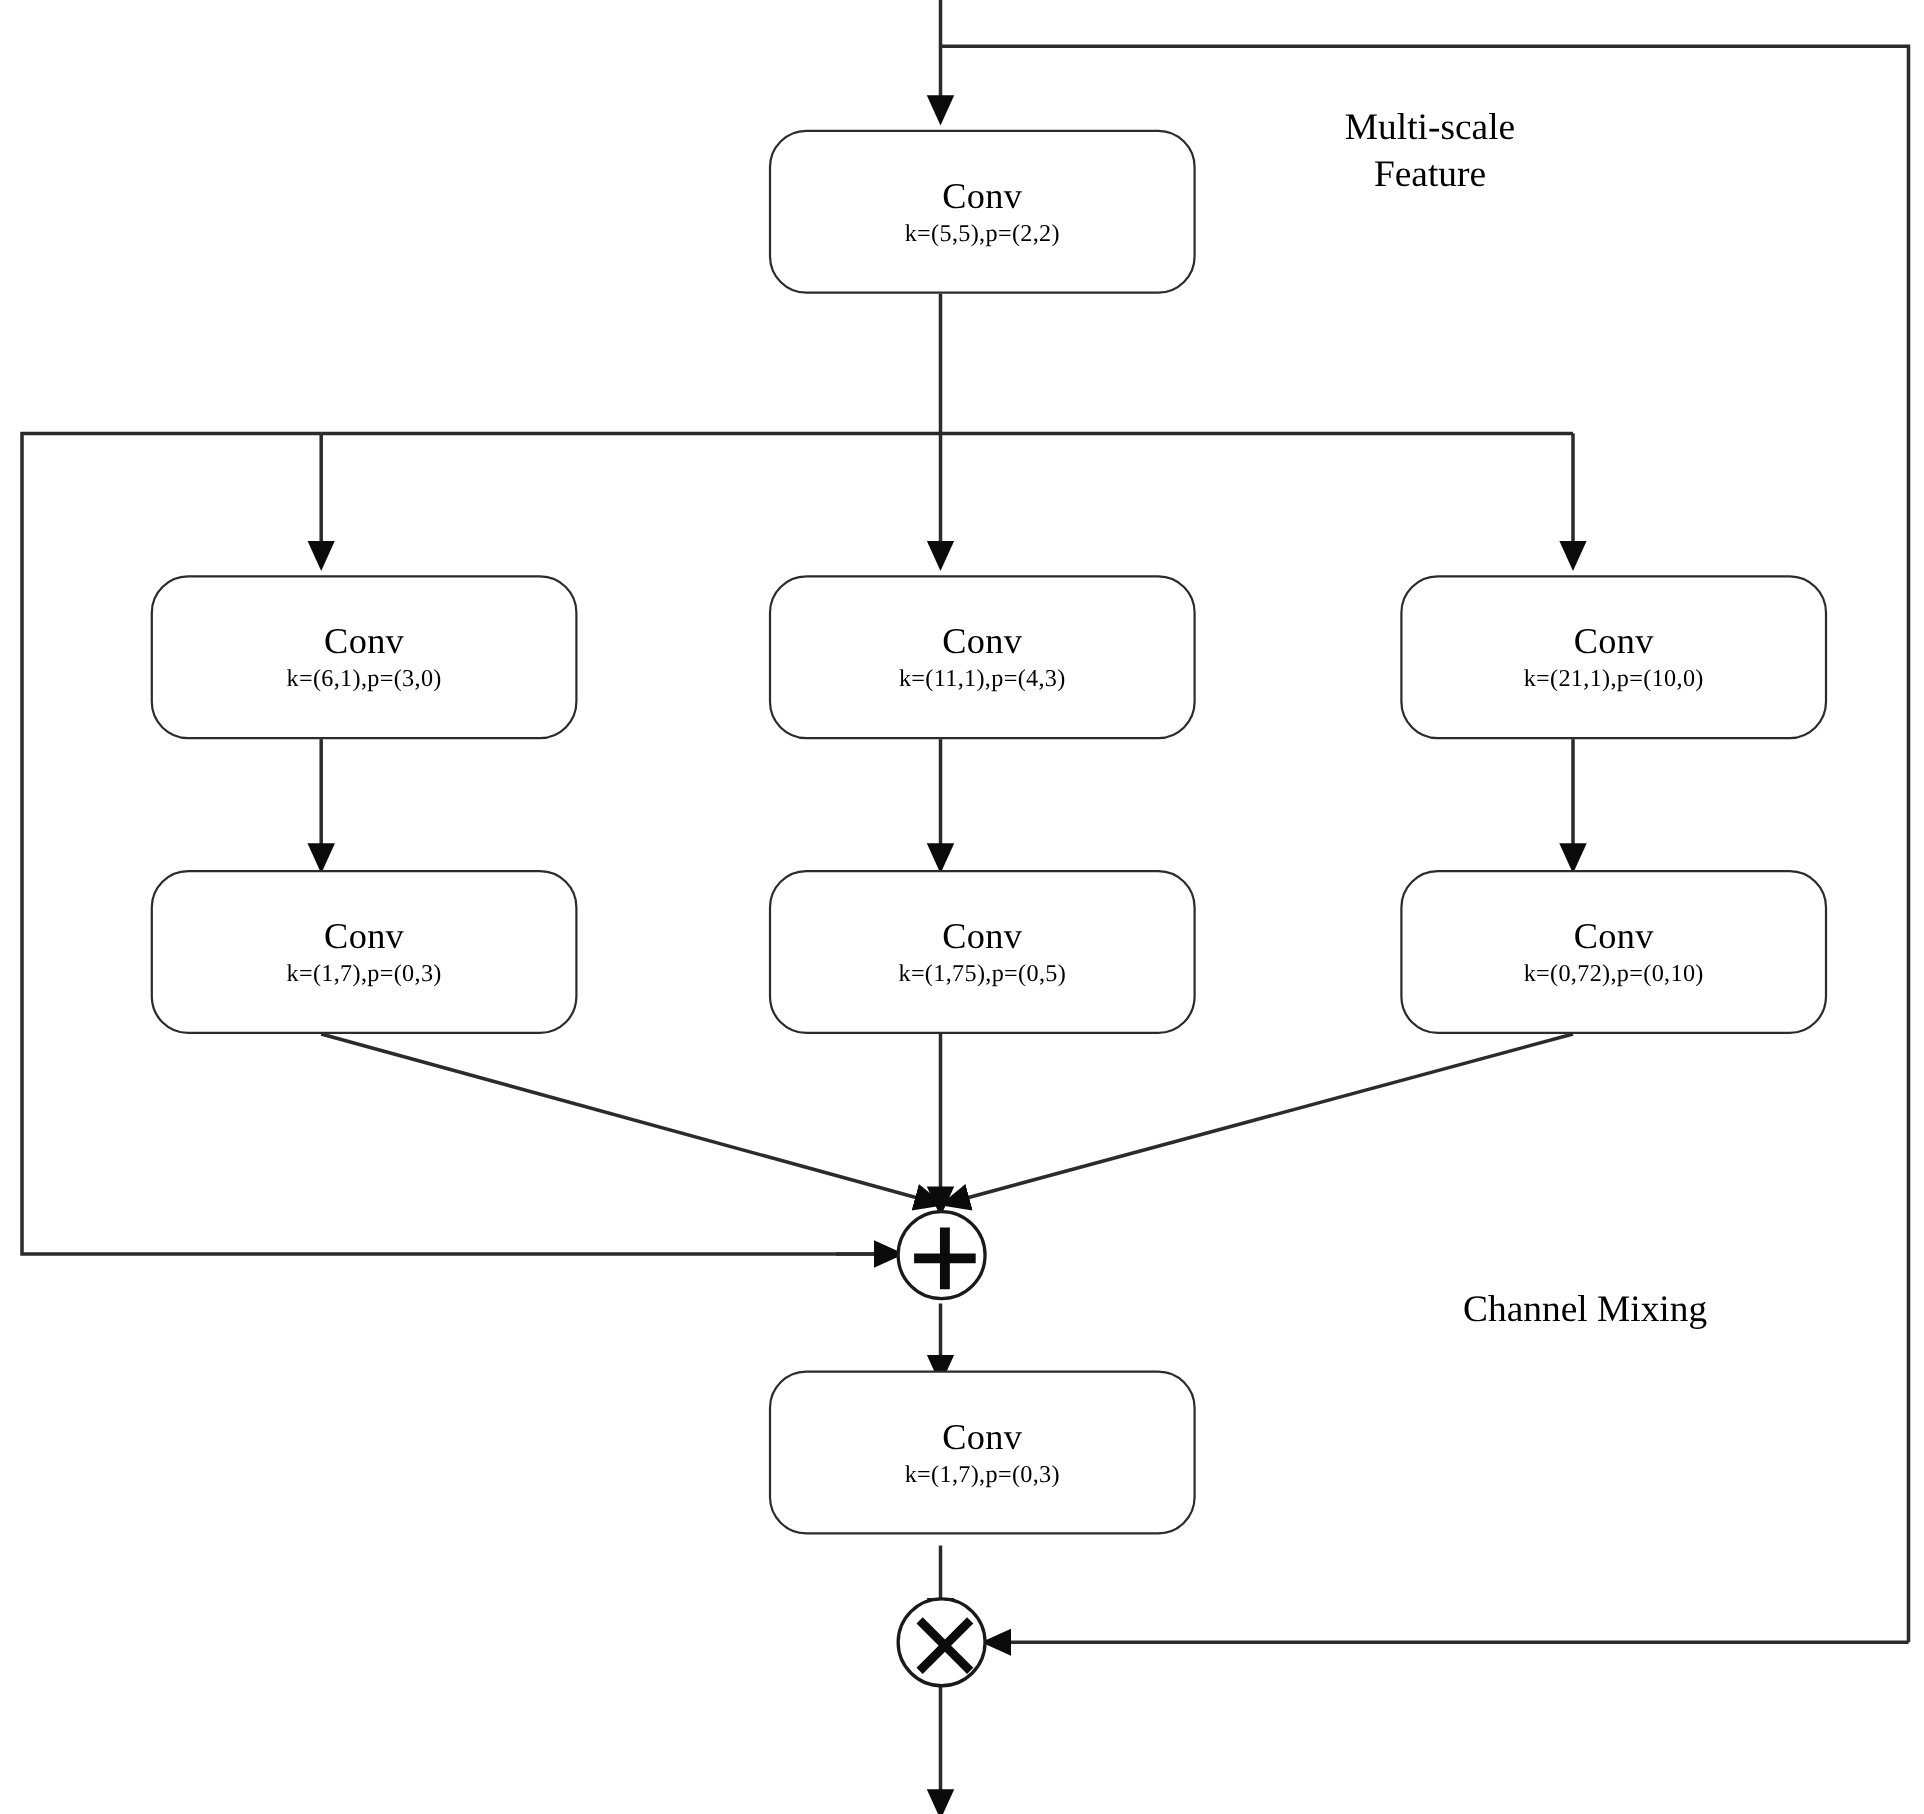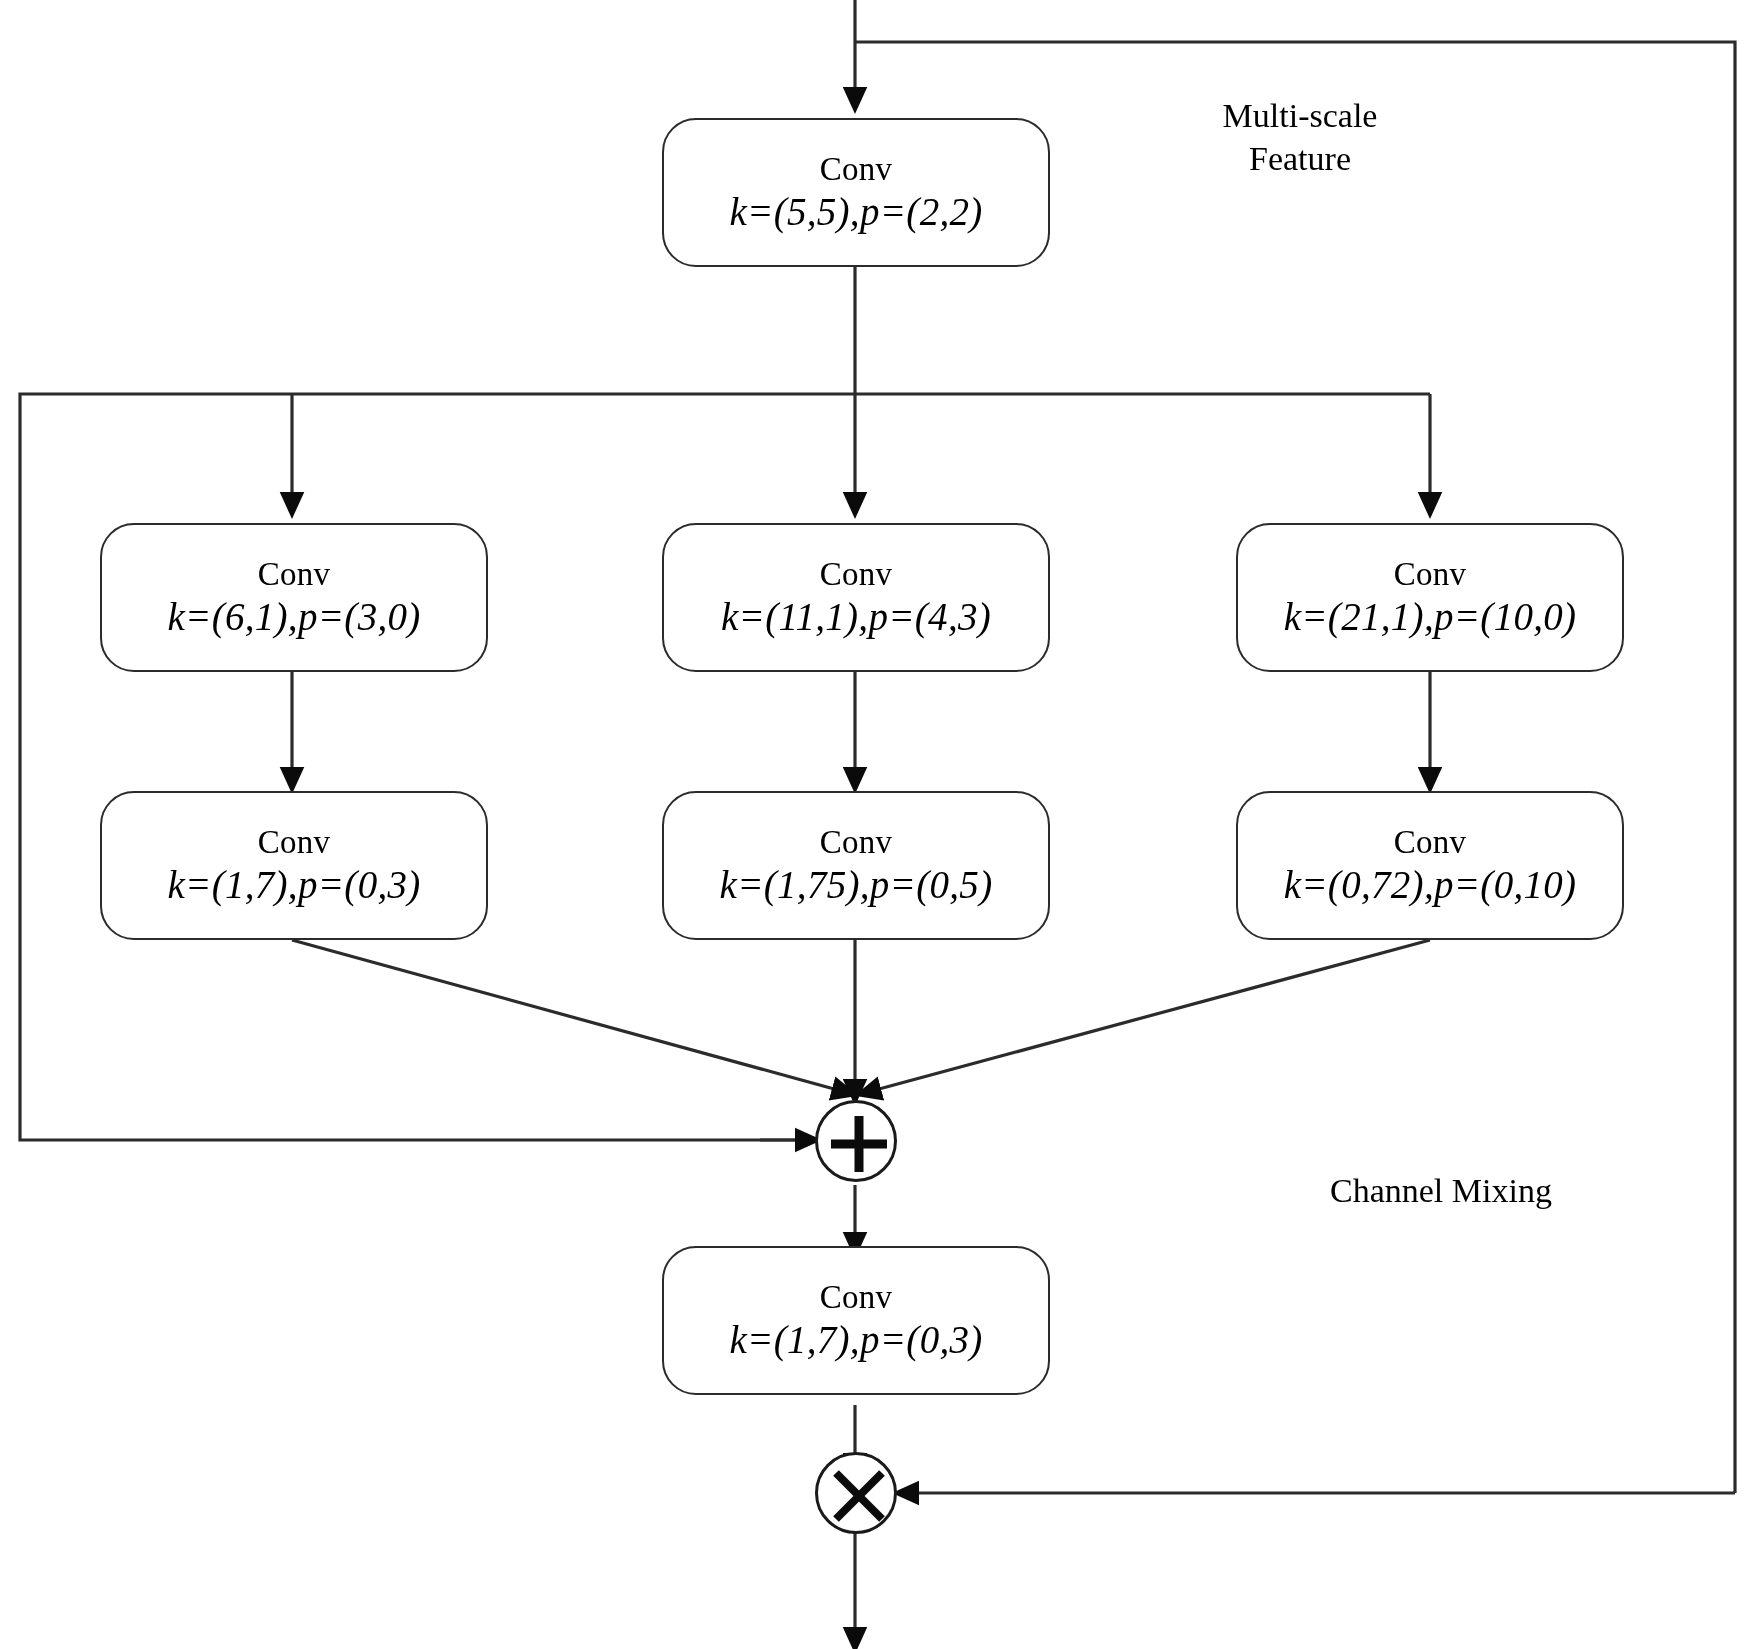--- a/index.html
+++ b/index.html
@@ -29,29 +29,29 @@
     box-sizing: border-box;
     border: 2.5px solid #2b2b2b;
     border-radius: 34px;
     background: #ffffff;
     display: flex;
     flex-direction: column;
     align-items: center;
     justify-content: center;
     line-height: 1.18;
     color: #000000;
+    margin-left: 37px;
   }
   .node-title {
     font-size: 33px;
     letter-spacing: 0.3px;
   }
   .node-sub {
-    font-size: 39px;
+    font-size: 22px;
     letter-spacing: 0.3px;
-    font-style: italic;
   }
   .side-label {
     position: absolute;
     font-size: 34px;
     color: #000000;
     text-align: center;
     line-height: 1.25;
     white-space: pre-line;
   }
   .op-node {

